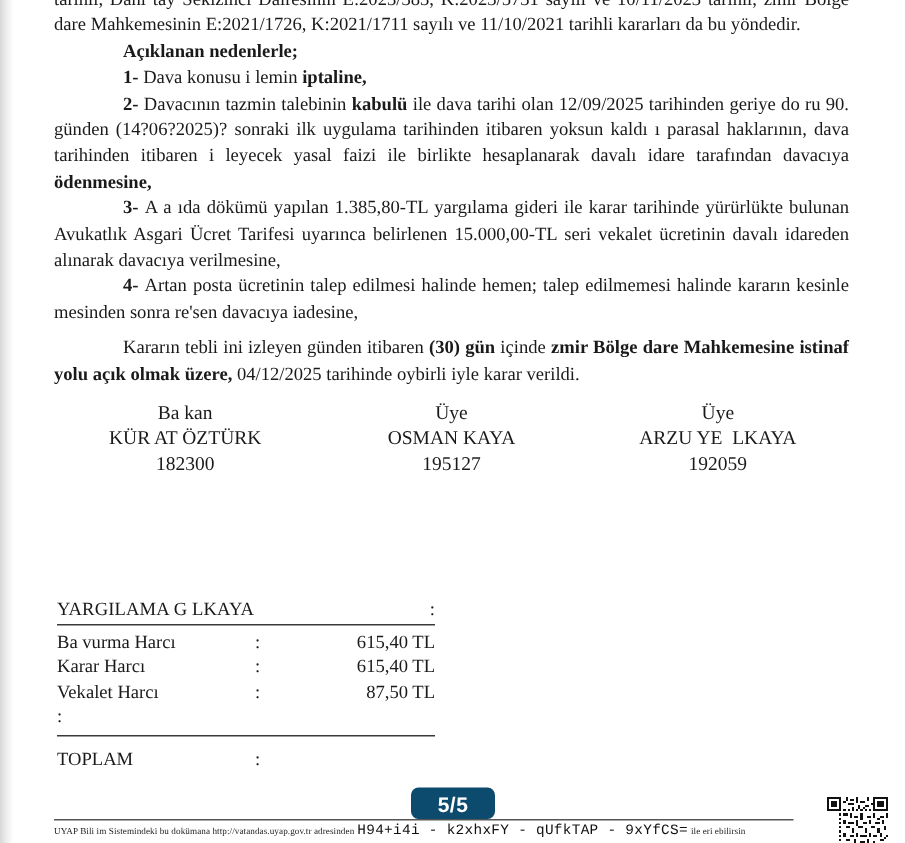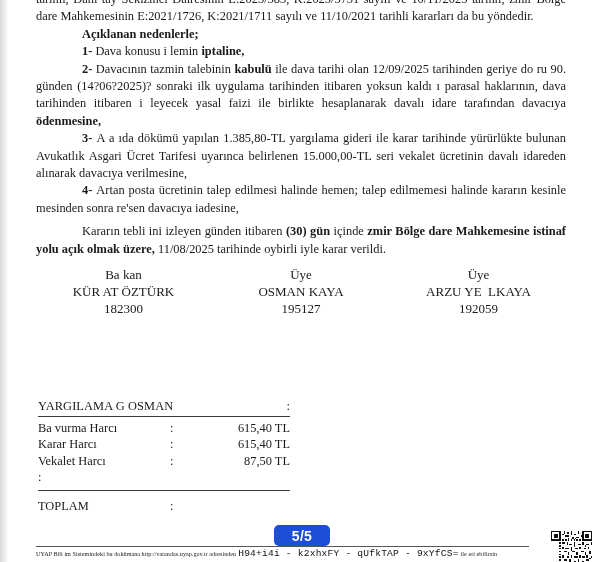--- a/index.html
+++ b/index.html
@@ -115,21 +115,21 @@
     padding-top: 7px;
   }
 
   
   .page-badge {
     position: absolute;
     left: 274px;
     top: 525px;
     width: 56px;
     height: 21px;
-    background: #1d4ed8;
+    background: #0c4a6e;
     border-radius: 5px;
     color: #ffffff;
     font-family: "Liberation Sans", sans-serif;
     font-size: 14px;
     font-weight: 600;
     display: flex;
     align-items: center;
     justify-content: center;
     letter-spacing: 0.3px;
   }
@@ -201,21 +201,21 @@
       <span class="b">3- </span><span>A a ıda dökümü yapılan 1.385,80-TL yargılama gideri ile karar tarihinde yürürlükte bulunan Avukatlık Asgari Ücret Tarifesi uyarınca belirlenen 15.000,00-TL  seri vekalet ücretinin davalı idareden alınarak davacıya verilmesine,</span>
     </p>
 
     <p class="para indent">
       <span class="b">4- </span><span>Artan posta ücretinin talep edilmesi halinde hemen; talep edilmemesi halinde kararın kesinle mesinden sonra re'sen davacıya iadesine,</span>
     </p>
 
     <div class="spacer-sm"></div>
 
     <p class="para indent">
-      <span>Kararın tebli ini izleyen günden itibaren </span><span class="b">(30) gün</span><span> içinde  </span><span class="b">zmir Bölge  dare Mahkemesine istinaf yolu açık olmak üzere,</span><span> 11/08/2025 tarihinde oybirli iyle  karar verildi.</span>
+      <span>Kararın tebli ini izleyen günden itibaren </span><span class="b">(30) gün</span><span> içinde  </span><span class="b">zmir Bölge  dare Mahkemesine istinaf yolu açık olmak üzere,</span><span> 04/12/2025 tarihinde oybirli iyle  karar verildi.</span>
     </p>
   </div>
 
   <div class="sig-block">
     <div class="sig-col">
       <div class="role">Ba kan</div>
       <div class="name">KÜR AT ÖZTÜRK</div>
       <div class="num">182300</div>
     </div>
     <div class="sig-col">
@@ -225,21 +225,21 @@
     </div>
     <div class="sig-col">
       <div class="role">Üye</div>
       <div class="name">ARZU YE  LKAYA</div>
       <div class="num">192059</div>
     </div>
   </div>
 
   <div class="costs">
     <div class="costs-title">
-      <span class="t">YARGILAMA G OSMAN</span>
+      <span class="t">YARGILAMA G LKAYA</span>
       <span>:</span>
     </div>
     <div class="rule"></div>
 
     <div class="costs-rows">
       <div class="crow">
         <span class="label">Ba vurma Harcı</span>
         <span class="colon">:</span>
         <span class="amount">615,40 TL</span>
       </div>

